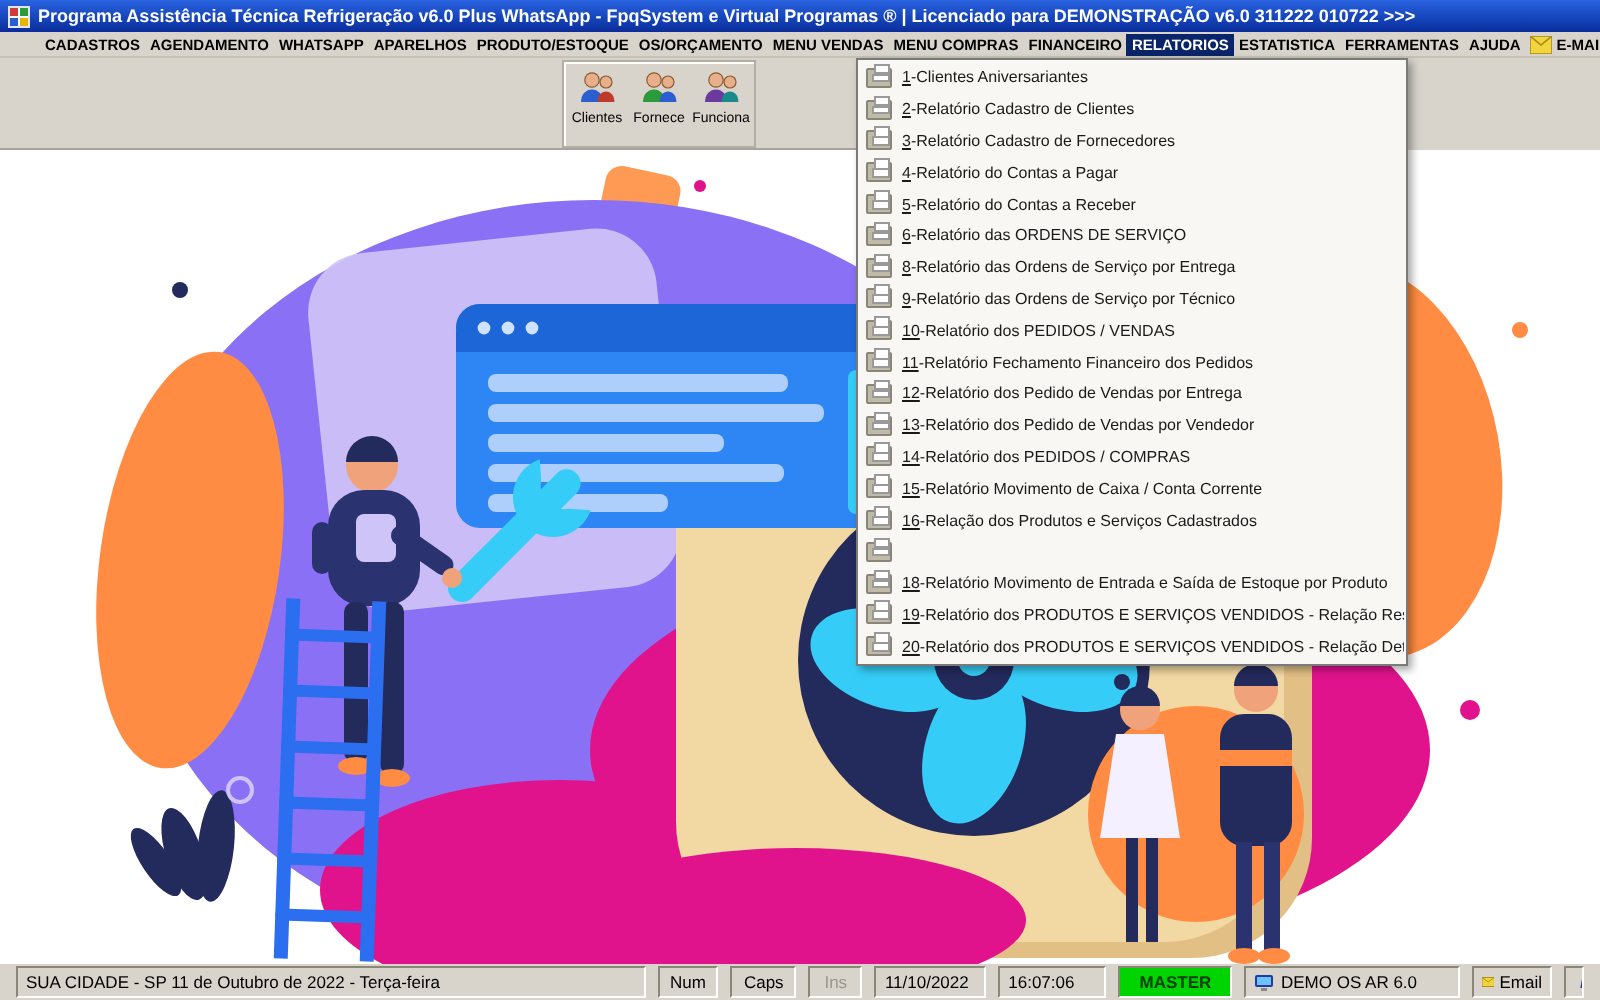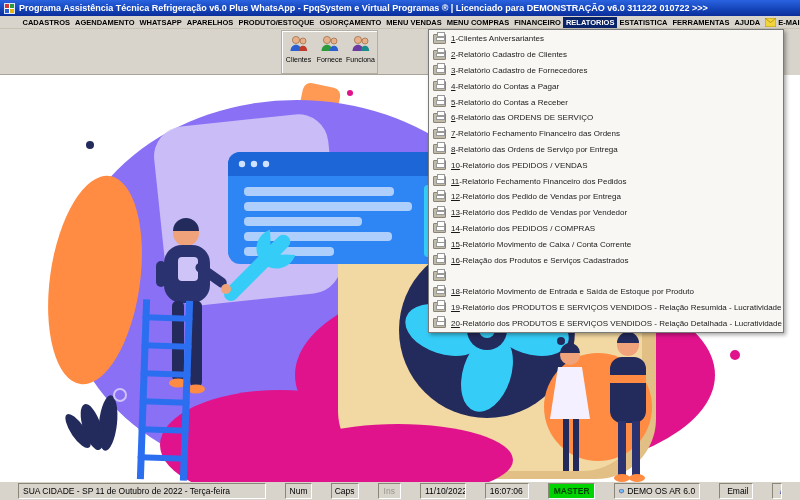--- a/index.html
+++ b/index.html
@@ -38,35 +38,35 @@
     display:flex; flex-direction:column; align-items:center; }
   .vcaption { width:100%; background:#1c64d8; color:#fff; font-size:7.5px; font-weight:bold;
     text-align:center; padding:1px 0; }
   .vgroup .tbtn { height:30px; padding-top:1px; }
   .vgroup .ticon { height:16px; }
 
   
   .main { position:absolute; top:75px; left:0; width:800px; height:407px; background:#fff; overflow:hidden; }
 
   
-  .dropdown { position:absolute; left:428px; top:29px; width:356px; z-index:40;
+  .dropdown { position:absolute; left:428px; top:29px; width:276px; z-index:40;
     background:#f8f7f4; border:1px solid #7a7a7a; box-shadow:2px 2px 4px rgba(0,0,0,.35); padding:1px;text-align:center; }
   .ditem { height:15.8px; display:flex; align-items:center; gap:5px; padding:0 4px 0 3px;
     font-size:8px; color:#1a1a1a; white-space:nowrap; overflow:hidden; cursor:default; }
   .mi { width:13px; height:10px; position:relative; flex:none;
     background:#c0baa8; border:1px solid #8a8578; border-radius:1px; }
   .mi::before { content:""; position:absolute; left:2.5px; top:-3px; width:6px; height:3.5px;
     background:#fff; border:1px solid #999; }
   .mi::after { content:""; position:absolute; left:2px; bottom:1.5px; width:7px; height:2.5px;
     background:#fff; border:1px solid #999; }
   .num { text-decoration:underline; }
 
   
   .statusbar { position:absolute; bottom:0; left:0; width:800px; height:18px; background:#d8d4cc;
-    display:flex; gap:19px; padding:1px 18px; font-size:8.5px; align-items:stretch; }
+    display:flex; gap:6px; padding:1px 8px; font-size:8.5px; align-items:stretch; }
   .sp { border:1px solid; border-color:#8a8678 #ffffff #ffffff #8a8678;
     display:flex; align-items:center; gap:3px; padding:0 4px; white-space:nowrap; overflow:hidden; }
   .sp-loc{width:330px} .sp-num{width:32px;justify-content:center}
   .sp-caps{width:34px;justify-content:center} .sp-ins{width:28px;justify-content:center;color:#9a968c}
   .sp-date{width:58px} .sp-time{width:56px}
   .sp-master{width:60px;background:#00d400;color:#004000;font-weight:bold;justify-content:center}
   .sp-ver{width:112px} .sp-email{width:42px}
   .sp-brand{flex:1;color:#1c3f9e;font-weight:bold;font-style:italic}
 </style>
 </head>
@@ -412,25 +412,25 @@
   <div class="ditem">
       <span class="mi"></span>
       <span><span class="num">5</span><span>-Relatório do Contas a Receber</span></span>
     </div>
   <div class="ditem">
       <span class="mi"></span>
       <span><span class="num">6</span><span>-Relatório das ORDENS DE SERVIÇO</span></span>
     </div>
   <div class="ditem">
       <span class="mi"></span>
-      <span><span class="num">7</span><span>-Relatório Fechamento Financeiro das Ordens</span></span>
-    </div>
-  <div class="ditem">
-      <span class="mi"></span>
       <span><span class="num">8</span><span>-Relatório das Ordens de Serviço por Entrega</span></span>
+    </div>
+  <div class="ditem">
+      <span class="mi"></span>
+      <span><span class="num">9</span><span>-Relatório das Ordens de Serviço por Técnico</span></span>
     </div>
   <div class="ditem">
       <span class="mi"></span>
       <span><span class="num">10</span><span>-Relatório dos PEDIDOS / VENDAS</span></span>
     </div>
   <div class="ditem">
       <span class="mi"></span>
       <span><span class="num">11</span><span>-Relatório Fechamento Financeiro dos Pedidos</span></span>
     </div>
   <div class="ditem">

